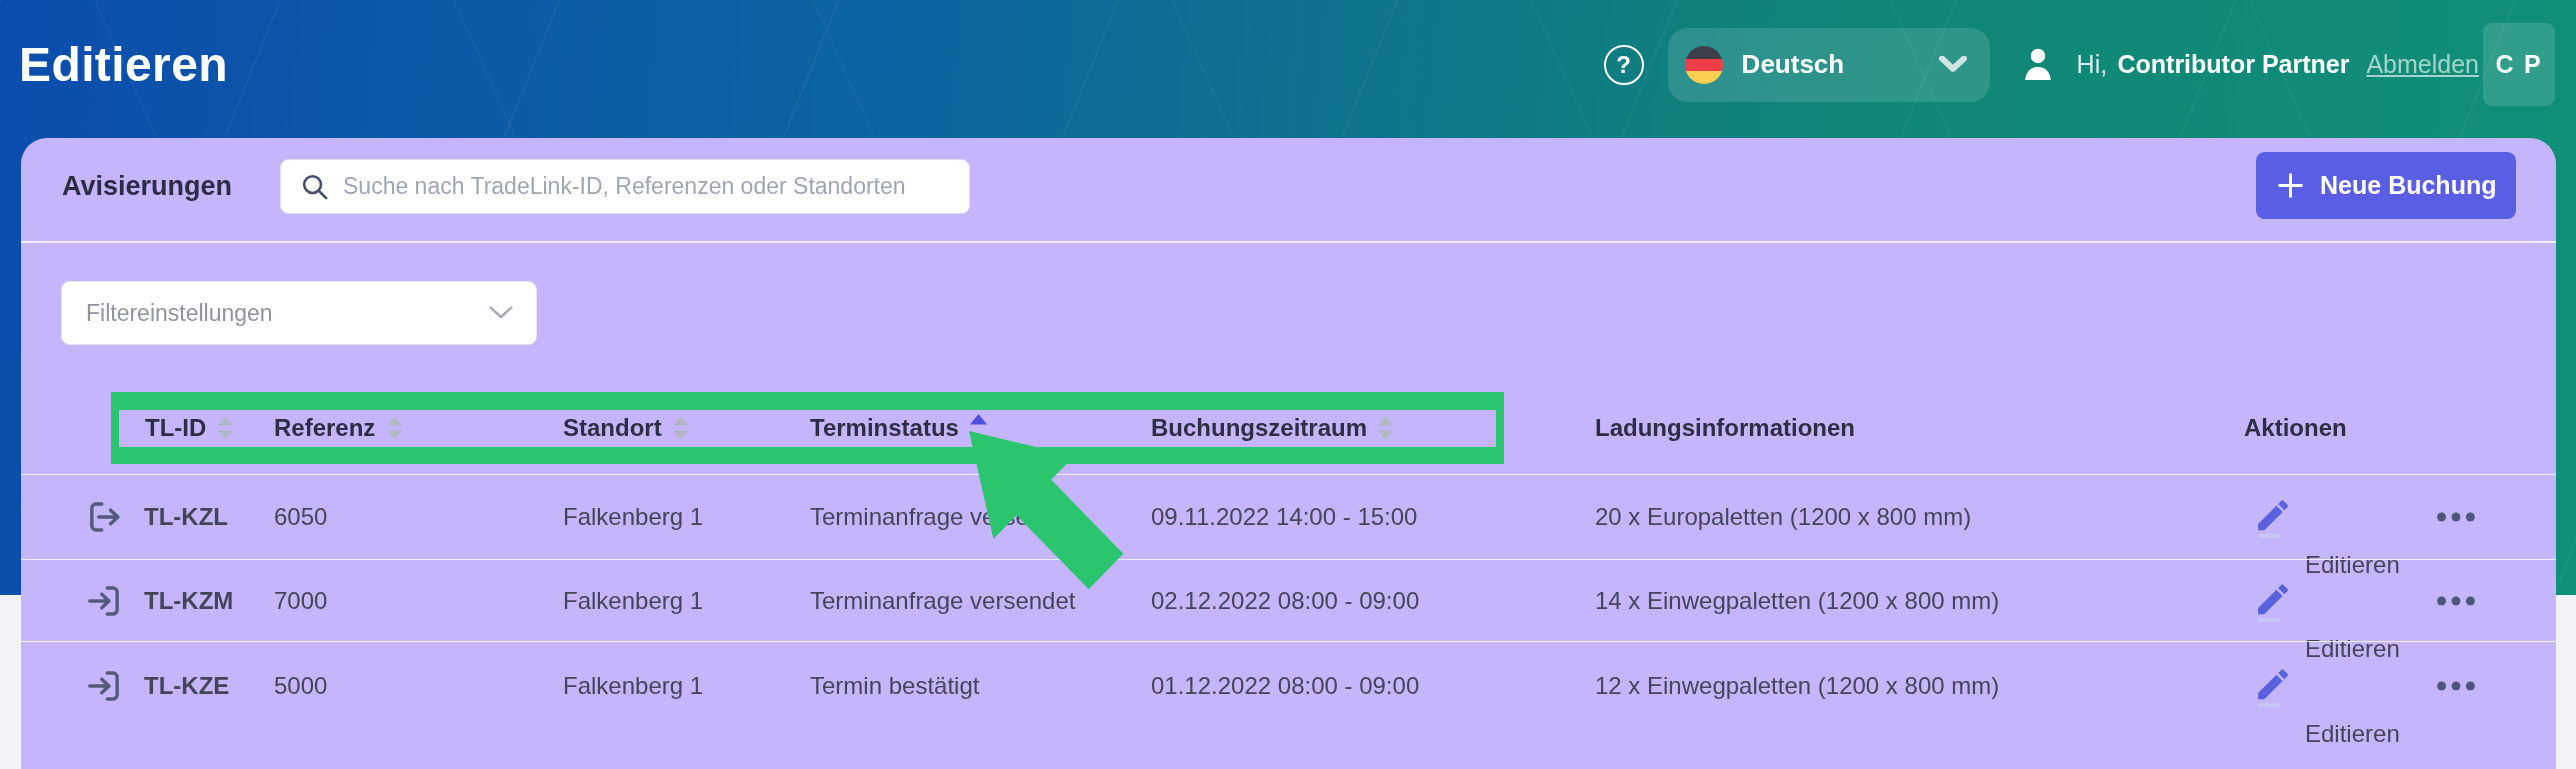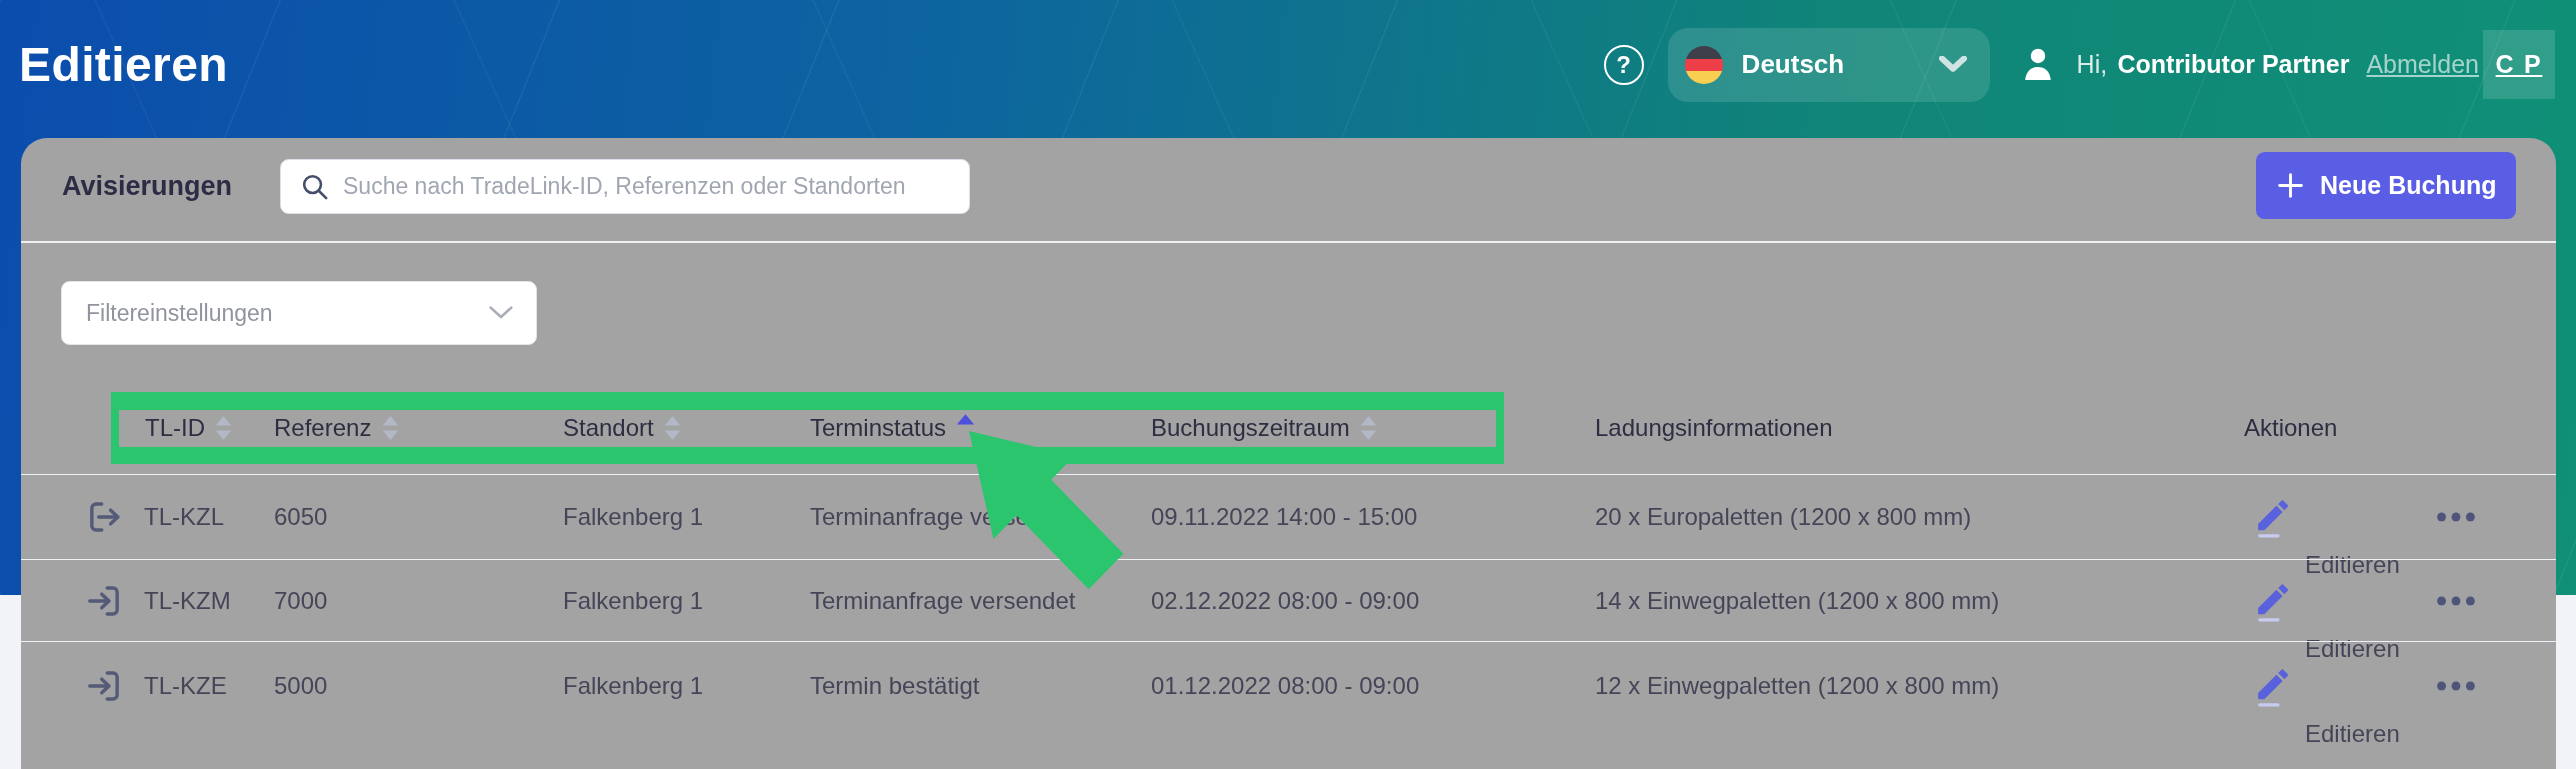--- a/index.html
+++ b/index.html
@@ -40,28 +40,28 @@
     background:linear-gradient(180deg,#3f3f4b 0 33%, #ee3f49 33% 66%, #f8cf50 66% 100%);
     margin-right:19px; flex:0 0 auto;
   }
   .lang-label { color:#fff; font-size:26px; font-weight:600; flex:1; }
   .person-icon { margin-right:19px; }
   .greeting { display:flex; align-items:flex-end; margin-right:17px; white-space:nowrap; }
   .hi { color:rgba(255,255,255,0.85); font-size:25px; font-weight:400; margin-right:10.3px; }
   .uname { color:#fff; font-size:25px; font-weight:700; }
   .logout { color:rgba(255,255,255,0.62); font-size:25px; font-weight:400; margin-right:4px; cursor:pointer; white-space:nowrap;text-decoration:underline; }
   .avatar {
-    width:72px; height:69px; border-radius:1px;
+    width:72px; height:83px; border-radius:9px;
     background:rgba(255,255,255,0.14);
     color:#fff; font-size:25px; font-weight:600; letter-spacing:1.7px;
-    display:flex; align-items:center; justify-content:center;text-decoration:underline;
+    display:flex; align-items:center; justify-content:center;
   }
   .card {
     position:absolute; left:21px; top:138px; width:2535px; height:631px;
-    background:#a3a3a3; border-radius:26px 26px 0 0;
+    background:#c4b5fd; border-radius:26px 26px 0 0;
   }
   .page-title { position:absolute; left:41px; top:33px; font-size:27px; font-weight:600; color:#2c2c45; }
   .search-wrap { position:absolute; left:259px; top:21px; width:690px; height:55px; }
   .search-input {
     width:100%; height:100%;
     border:1.7px solid #dcdfe7; border-radius:8.6px;
     padding:0 17px 0 62px;
     font-family:"Liberation Sans", sans-serif;
     font-size:23px; color:#3c3c52; outline:none; background:#fff;
   }
@@ -78,27 +78,27 @@
   .filter-box {
     position:absolute; left:40px; top:143px; width:476px; height:64px;
     border:1.7px solid #e3e5eb; border-radius:8.6px;
     display:flex; align-items:center; justify-content:space-between;
     padding:0 22.4px 0 24px; cursor:pointer; background:#fff;
   }
   .filter-label { font-size:23px; color:#90949e; }
   .th-cell {
     position:absolute; top:272px; height:36px;
     display:flex; align-items:center; gap:10.3px;
-    font-size:24px; font-weight:400; color:#2e2e42; cursor:pointer; white-space:nowrap;
+    font-size:24px; font-weight:700; color:#2e2e42; cursor:pointer; white-space:nowrap;
   }
   .th-static { cursor:default; }
   .row { position:absolute; left:0; width:2535px; border-top:1.7px solid #edf0f4; }
   .row .cell { position:absolute; top:50%; transform:translateY(-50%); font-size:24px; color:#454558; white-space:nowrap; }
   .dir-icon { position:absolute; left:62px; top:50%; transform:translateY(-50%); }
-  .tl-link { color:#6b74e8; cursor:pointer; }
+  .tl-link { color:#6b74e8; cursor:pointer;font-weight:bold; }
   .edit-link { color:#5f66e3; cursor:pointer;margin-top:48px; }
   .pencil-btn { position:absolute; left:2232px; top:50%; transform:translateY(-50%); cursor:pointer; }
   .edit-cell { left:2284px; }
   .dots-btn { position:absolute; left:2412px; top:50%; transform:translateY(-50%); cursor:pointer; }
   .annotation-box {
     position:absolute; left:90px; top:254px; width:1393px; height:72px;
     border-style:solid; border-color:#2bc56d;
     border-width:18px 8.6px 17px 8.6px;
     z-index:6; pointer-events:none;
   }

